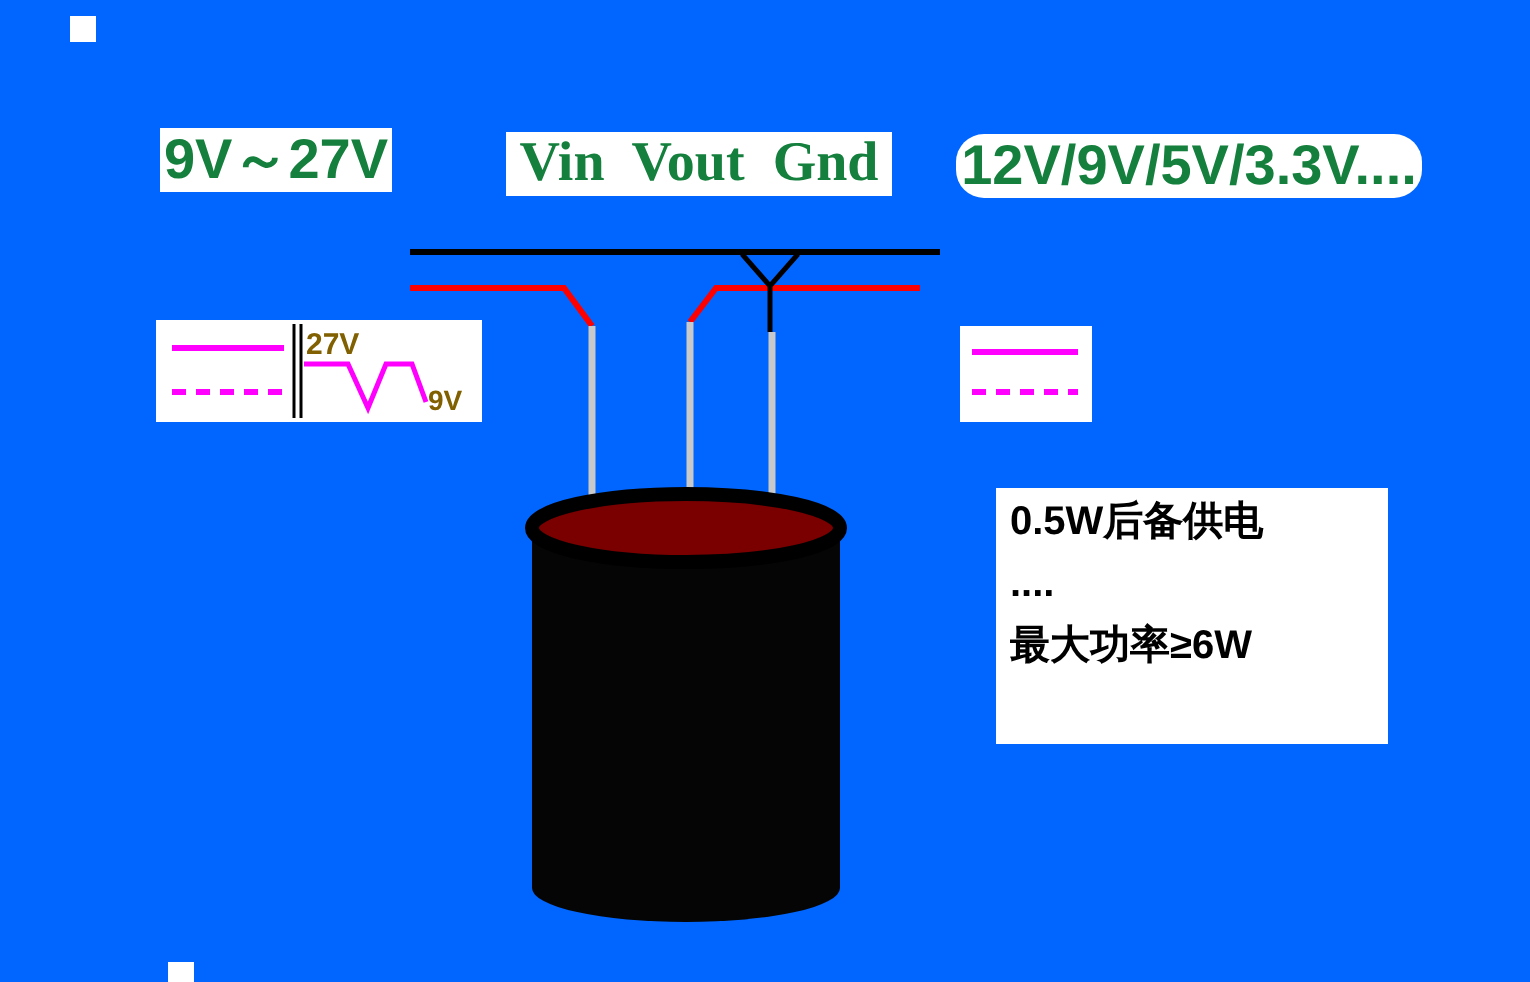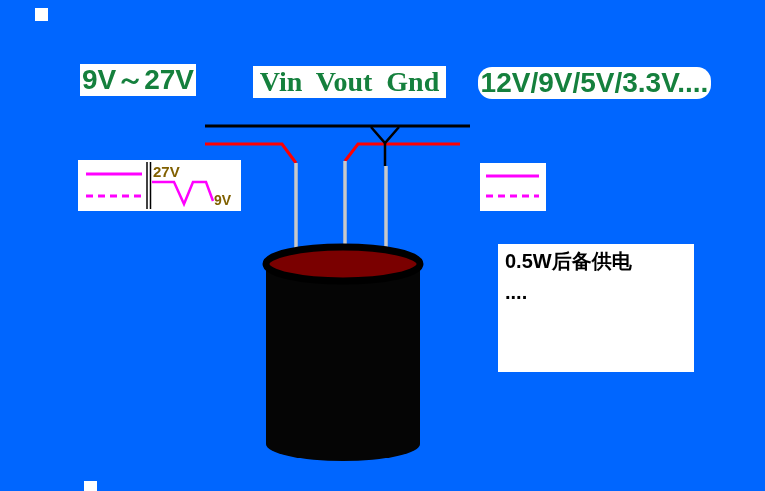--- a/index.html
+++ b/index.html
@@ -111,15 +111,16 @@
   <div class="wbox" id="wave-right">
     <svg width="66" height="48" viewBox="0 0 66 48">
       <line x1="6" y1="13" x2="59" y2="13" class="mag" stroke-width="3"></line>
       <line x1="6" y1="33" x2="59" y2="33" class="mag" stroke-width="3" stroke-dasharray="7 5"></line>
     </svg>
   </div>
 
   <div class="wbox" id="spec-box">
     <div>0.5W后备供电</div>
     <div>....</div>
+    <div>最大功率≥6W</div>
   </div>
 
 </div>
 
 </body></html>

